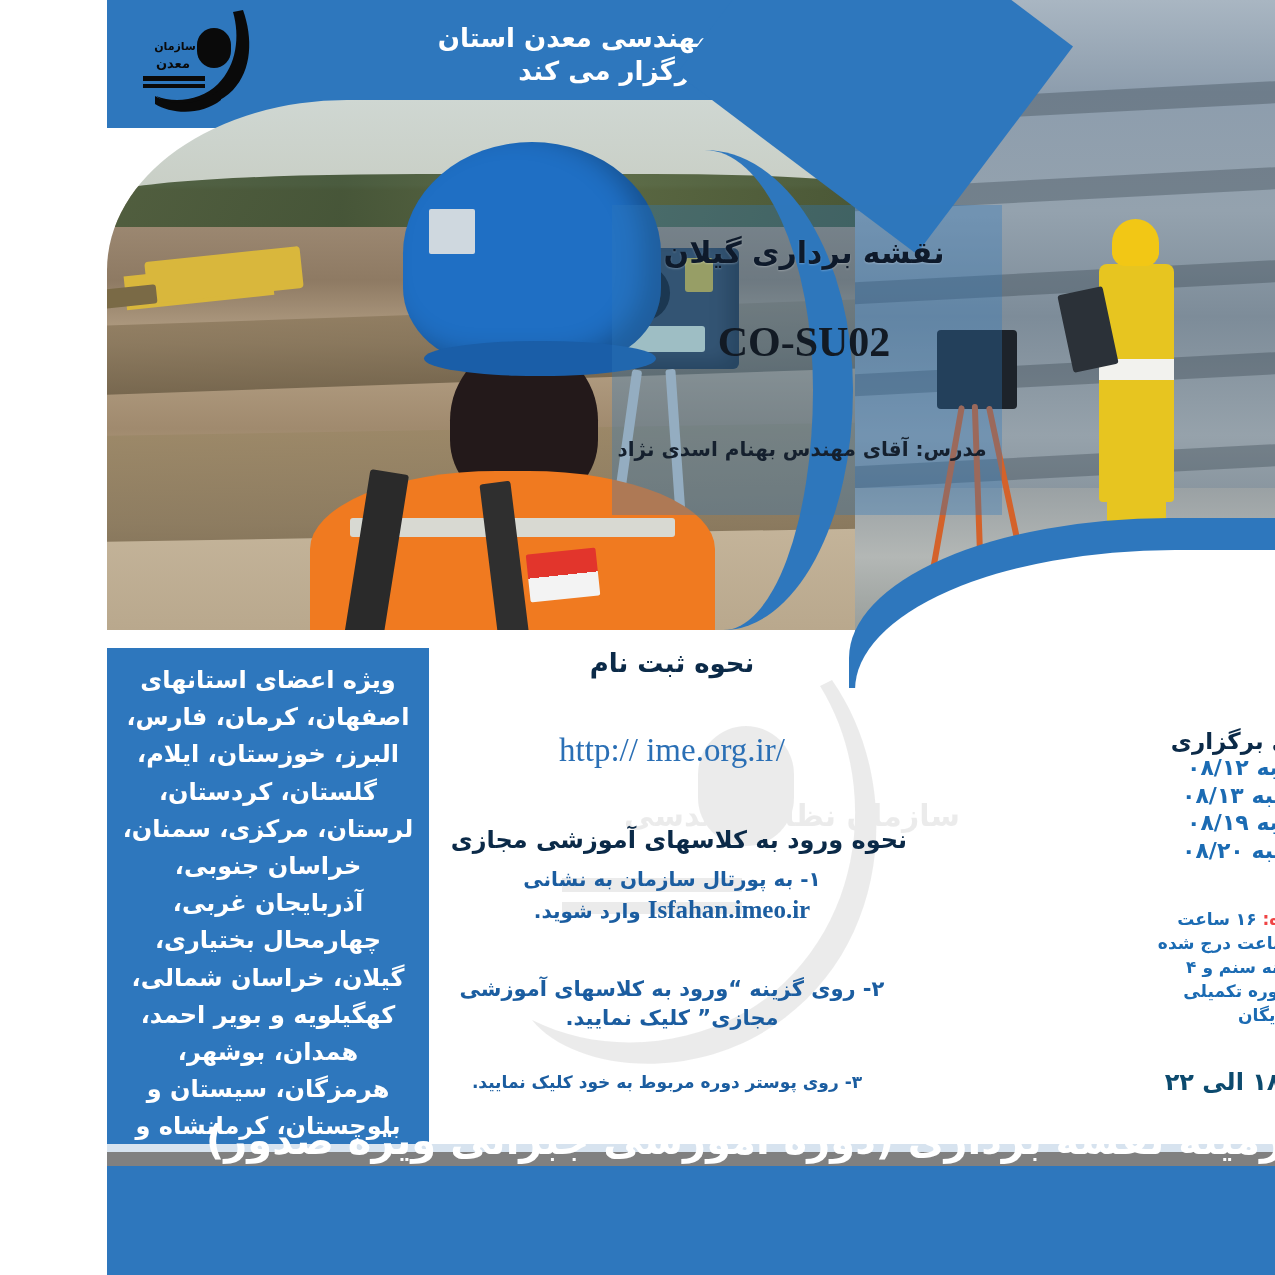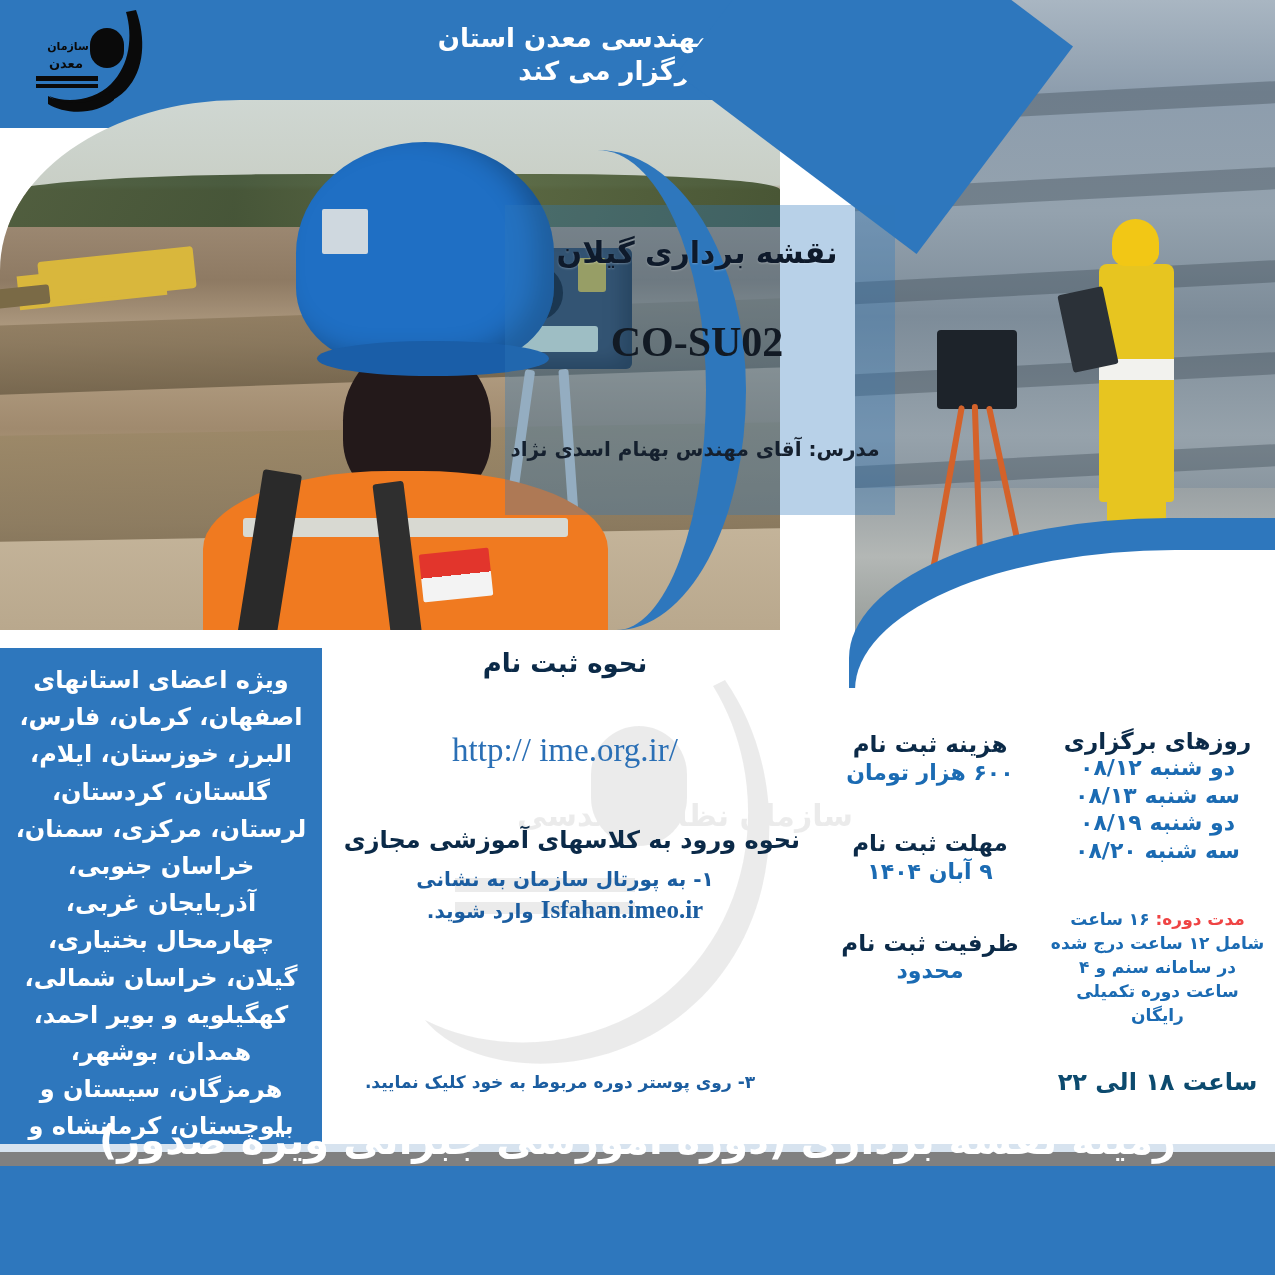--- a/index.html
+++ b/index.html
@@ -1,20 +1,20 @@
 <!DOCTYPE html>
 <html lang="fa" dir="rtl"><head>
 <meta charset="utf-8">
 <title>Poster</title>
 <style>
   html,body{margin:0;padding:0;background:#ffffff;}
   body{width:1275px;height:1275px;overflow:hidden;
        font-family:"DejaVu Sans","Liberation Sans",sans-serif;}
 
-  #poster{position:relative;width:1275px;height:1275px;background:#ffffff;overflow:hidden;}
+  #poster{position:relative;width:1168px;height:1275px;background:#ffffff;overflow:hidden;}
 
   
   .header-band{position:absolute;left:0;top:0;width:1275px;height:128px;background:#2E77BD;}
   .header-band-right-cut{position:absolute;right:0;top:0;width:330px;height:128px;background:#ffffff;
        clip-path:polygon(100% 0,100% 100%,0 100%);}
   .header-title{position:absolute;right:330px;top:22px;width:560px;text-align:center;
        color:#ffffff;font-size:26px;font-weight:bold;letter-spacing:.2px;direction:rtl;line-height:1.25;}
 
   
   .logo{position:absolute;left:18px;top:4px;width:165px;height:120px;}
@@ -244,36 +244,23 @@
   <div class="reg-head">نحوه ثبت نام</div>
   <div class="reg-url">http:// ime.org.ir/</div>
 
   <div class="vc-head">نحوه ورود به کلاسهای  آموزشی مجازی</div>
   <div class="vc-step1">
     <span>۱- به پورتال سازمان به نشانی</span>
     <br>
     <span class="site">Isfahan.imeo.ir</span>
     <span>وارد شوید.</span>
   </div>
+  <div class="vc-step2">۲- روی گزینه “ورود به کلاسهای آموزشی مجازی” کلیک نمایید.</div>
   <div class="vc-step3">۳- روی پوستر دوره مربوط به خود کلیک نمایید.</div>
 
-  <div class="mid-col">
-    <div class="mc-block">
-      <div class="mc-label">هزینه ثبت نام</div>
-      <div class="mc-value">۶۰۰ هزار تومان</div>
-    </div>
-    <div class="mc-block">
-      <div class="mc-label">مهلت ثبت نام</div>
-      <div class="mc-value">۹ آبان ۱۴۰۴</div>
-    </div>
-    <div class="mc-block">
-      <div class="mc-label">ظرفیت ثبت نام</div>
-      <div class="mc-value">محدود</div>
-    </div>
-  </div>
 
   <div class="right-col">
     <div class="rc-label">روزهای برگزاری</div>
     <div class="rc-day">دو شنبه ۰۸/۱۲</div>
     <div class="rc-day">سه شنبه ۰۸/۱۳</div>
     <div class="rc-day">دو شنبه ۰۸/۱۹</div>
     <div class="rc-day">سه شنبه ۰۸/۲۰</div>
 
     <div class="rc-duration">
       <b>مدت دوره:</b>

